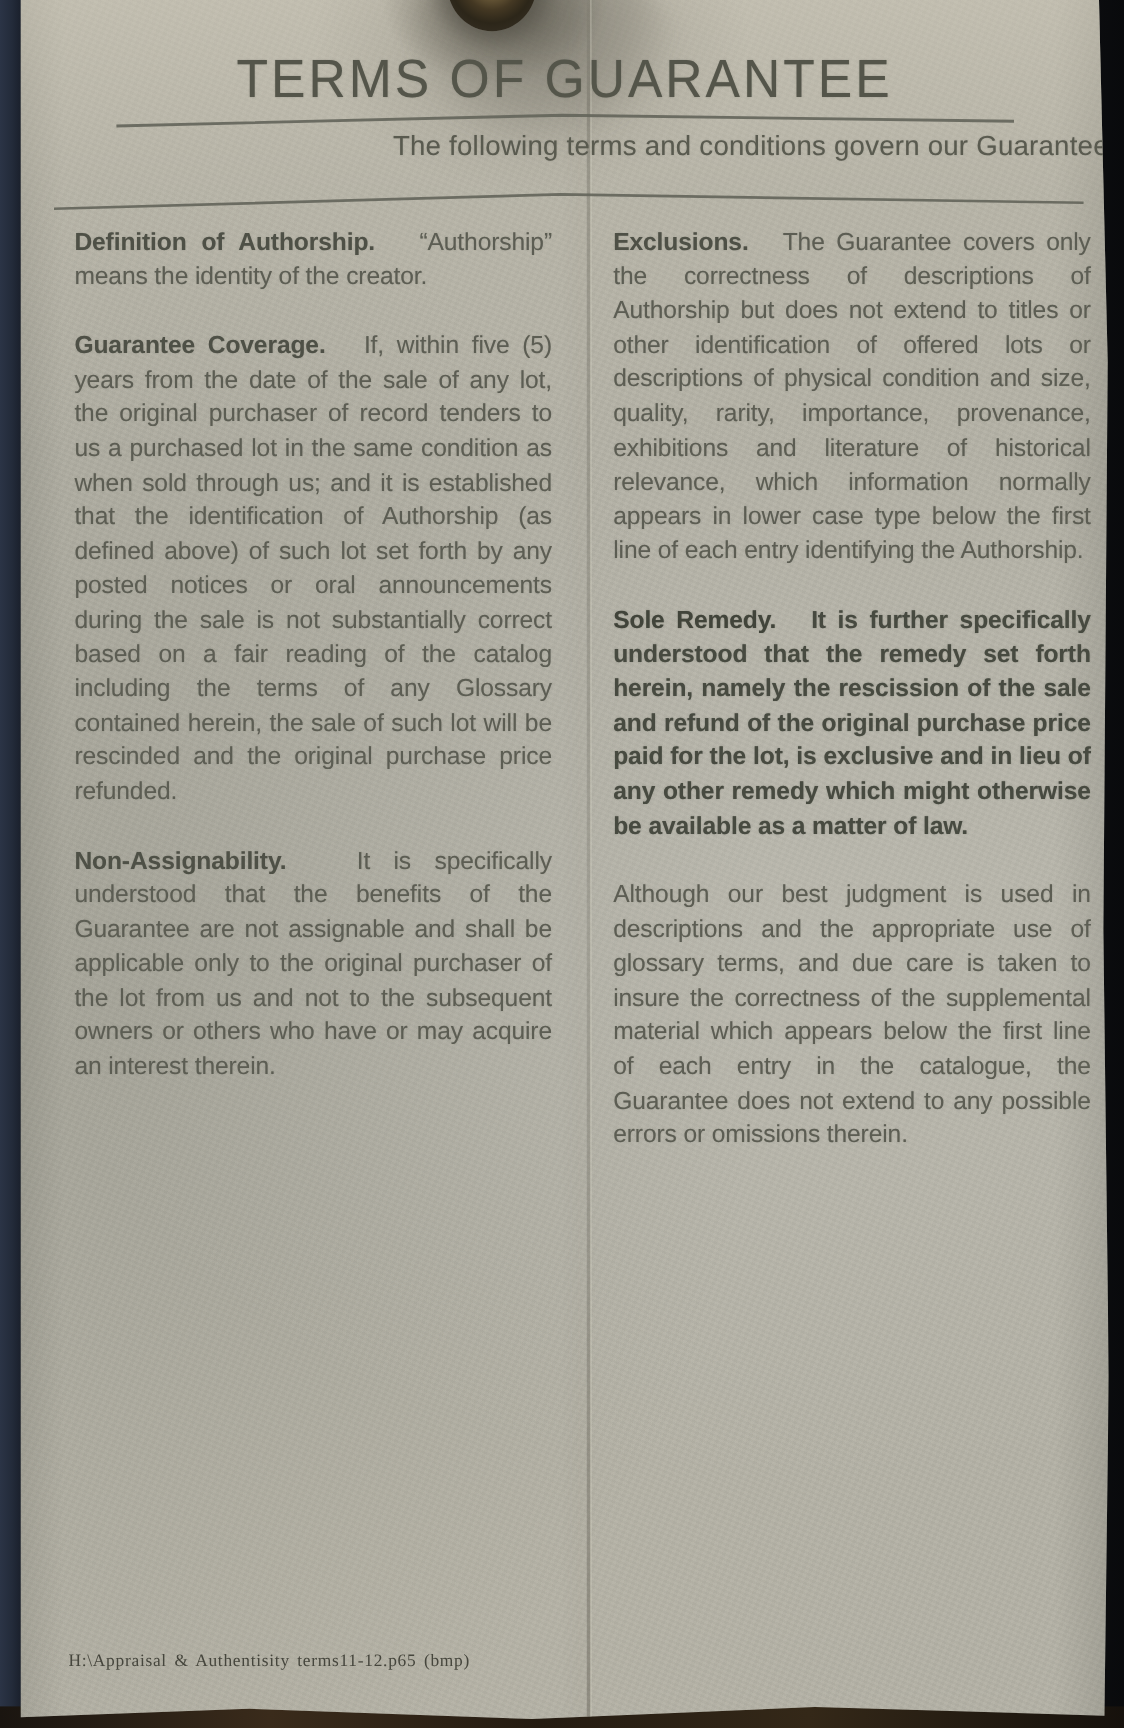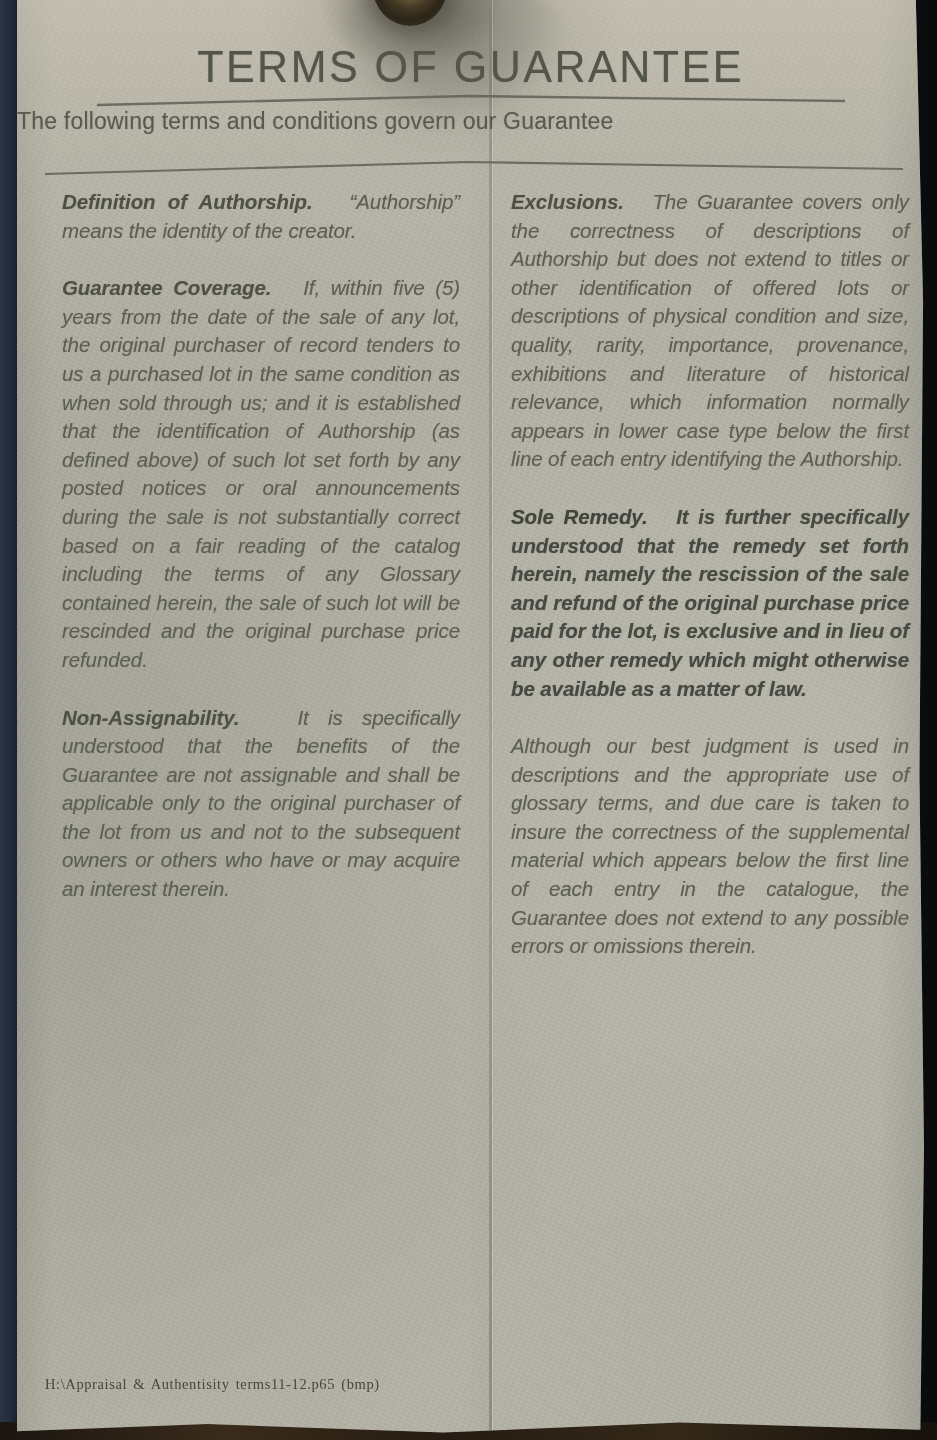--- a/index.html
+++ b/index.html
@@ -54,39 +54,39 @@
     filter:blur(7px);
   }
   .rules-svg { position:absolute; left:0; top:0; }
 
   .doc-title {
     position:absolute; top:42px; left:0; width:100%; text-align:center;
     font-size:43px; letter-spacing:2.5px; font-weight:400; color:#54554a;
     transform:scaleY(1.04); text-shadow:0 0 1px rgba(84,85,74,0.55);
   }
   .doc-subtitle {
-    position:absolute; top:108px; left:0; width:100%; text-align:left;
+    position:absolute; top:108px; left:0; width:100%; text-align:right;
     font-size:23px; letter-spacing:0.2px; color:#595a4f;
     text-shadow:0 0 1px rgba(89,90,79,0.4);
   }
   .columns {
     position:absolute; left:45px; top:188px; width:848px;
     display:flex; gap:51px;
   }
   .col { width:398px; }
   .para {
     margin:0 0 29px 0; text-align:justify;
     font-size:20.5px; line-height:28.6px; letter-spacing:-0.1px;
-    color:#5c5d53; text-shadow:0 0 1px rgba(92,93,83,0.35);font-style:italic;
+    color:#5c5d53; text-shadow:0 0 1px rgba(92,93,83,0.35);
   }
   .para strong { font-weight:700; color:#4e5046; }
   .para.bold-para { font-weight:700; color:#474a40; text-shadow:0 0 1px rgba(71,74,64,0.5); }
   .para.bold-para strong { color:#41443a; }
   .doc-footer {
-    position:absolute; left:28px; top:1376px;
+    position:absolute; left:40px; top:1376px;
     font-family:"Liberation Serif", serif; font-size:14.5px; letter-spacing:0.6px;
     word-spacing:2px; color:#46463d;
   }
 </style>
 </head>
 <body>
 
 <div class="bottom-strip"></div>
 
 <div class="paper">

